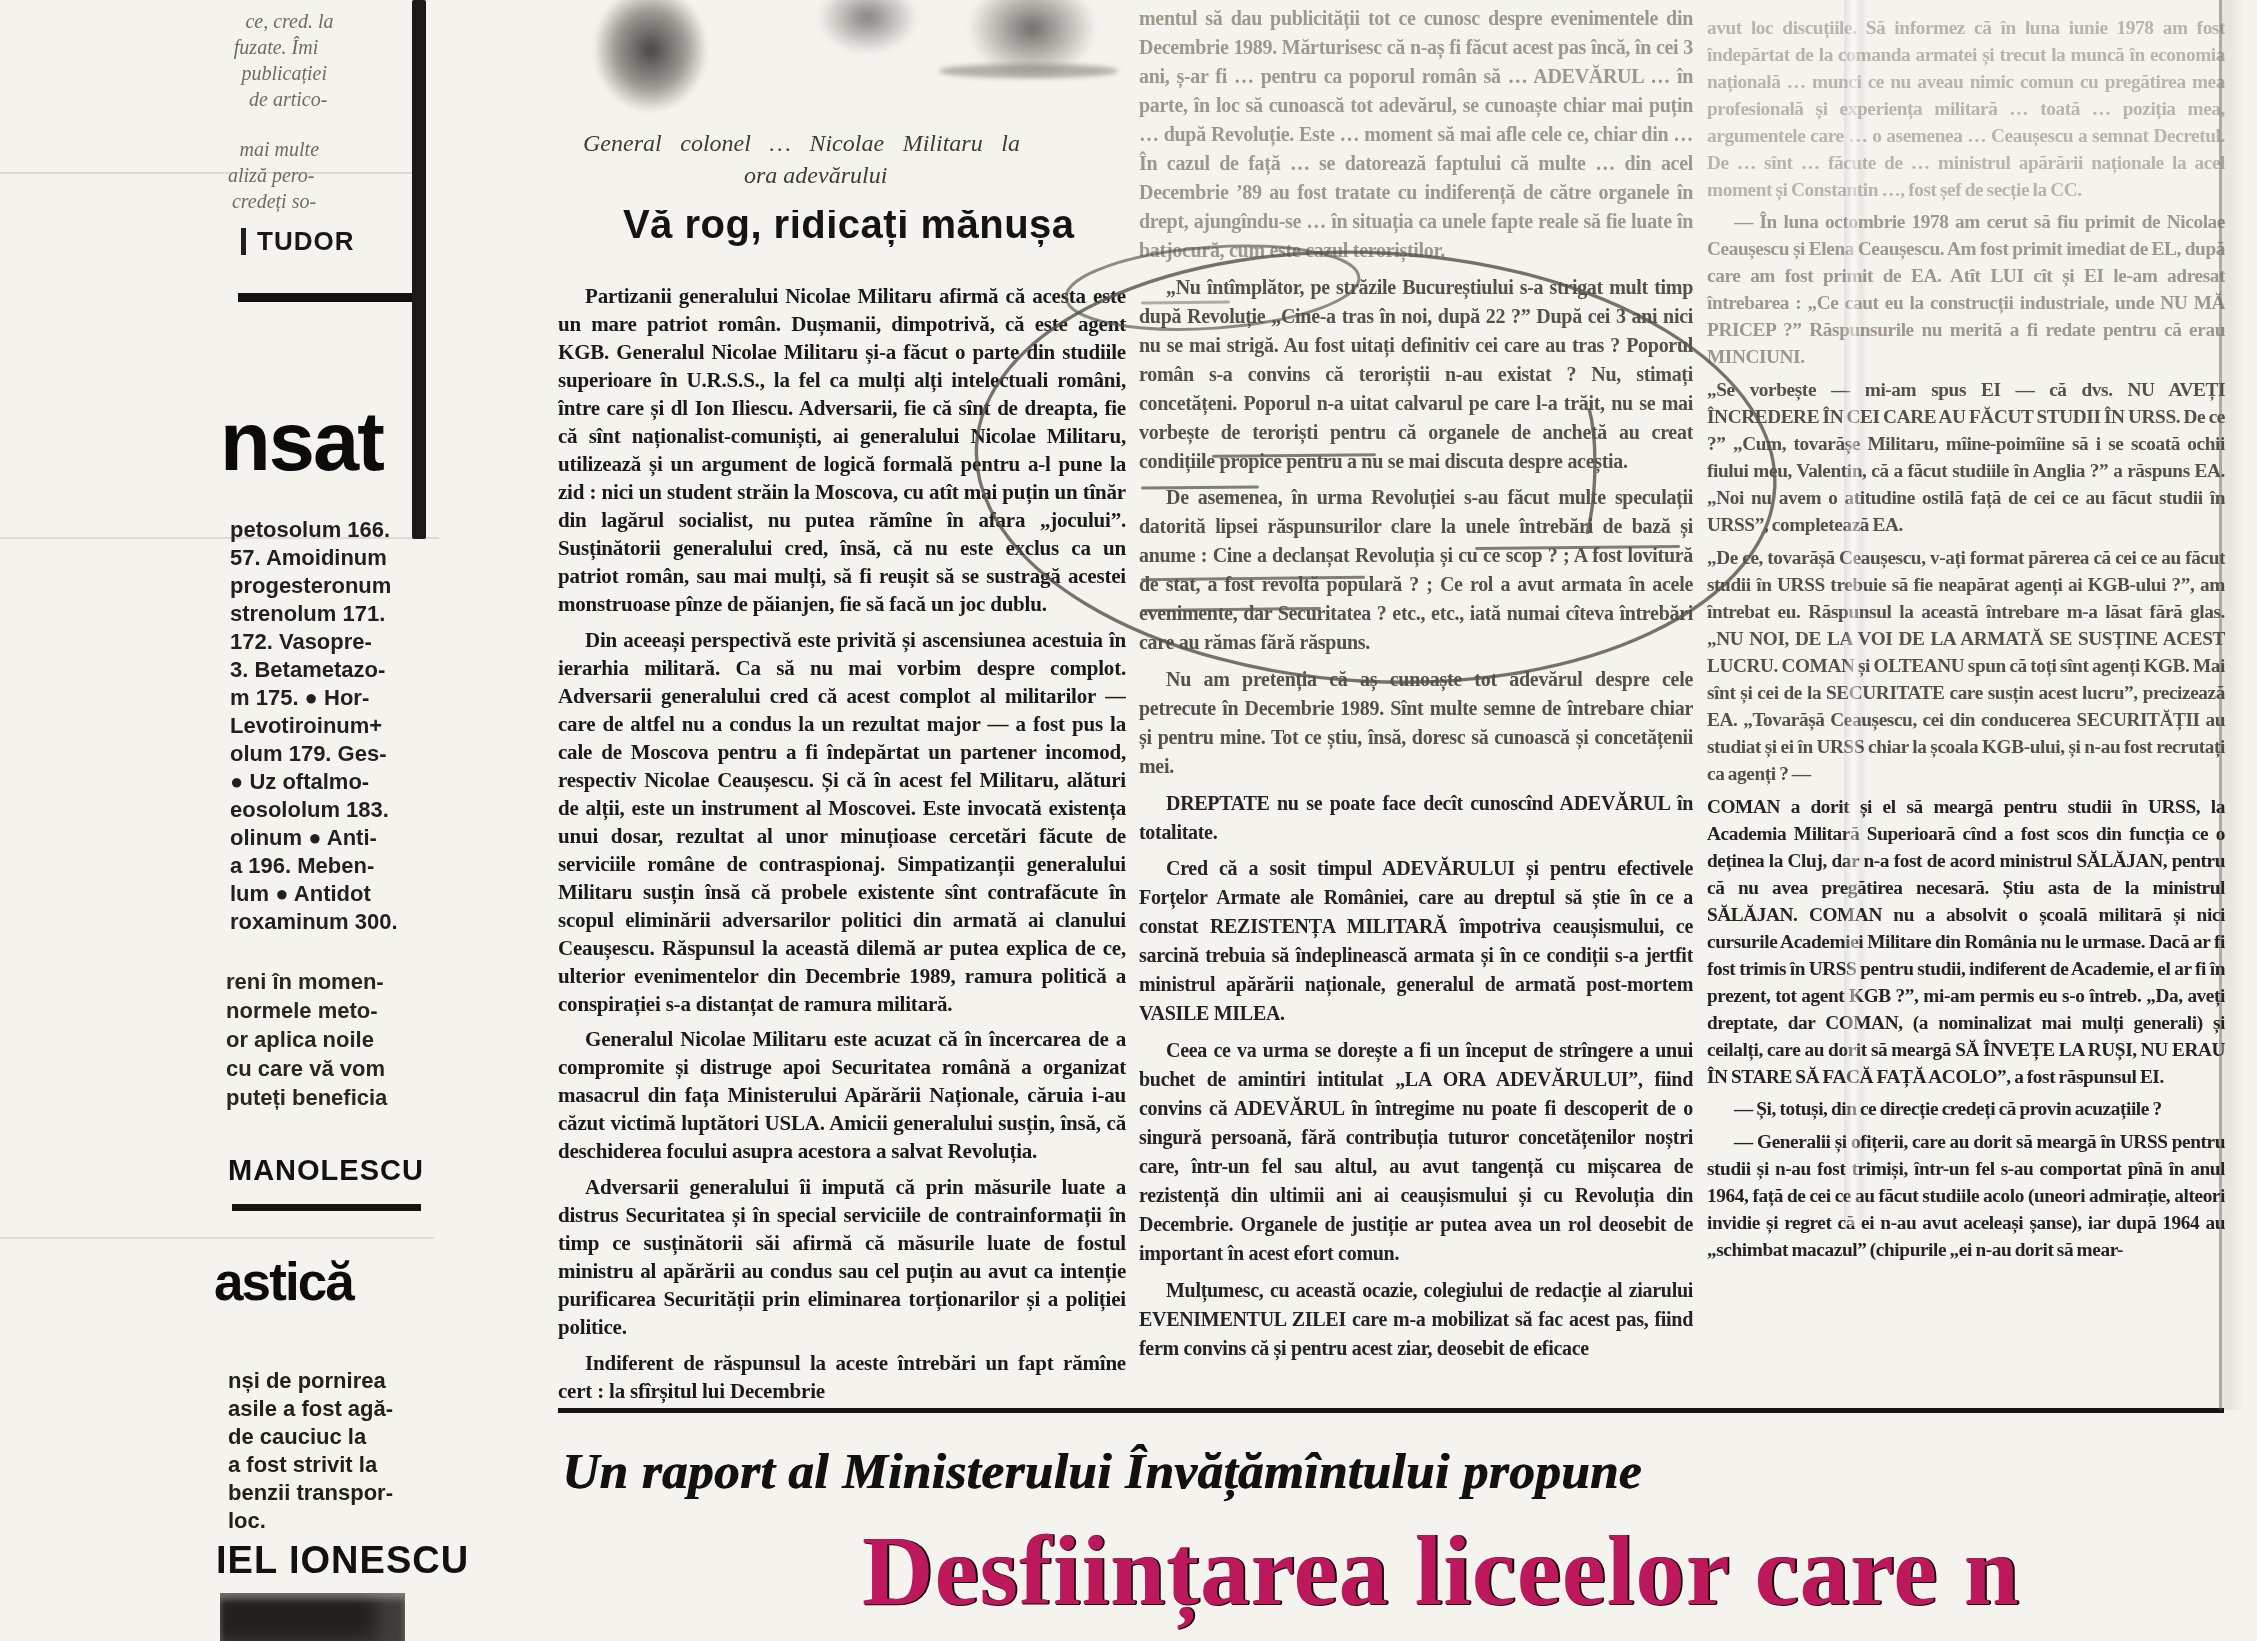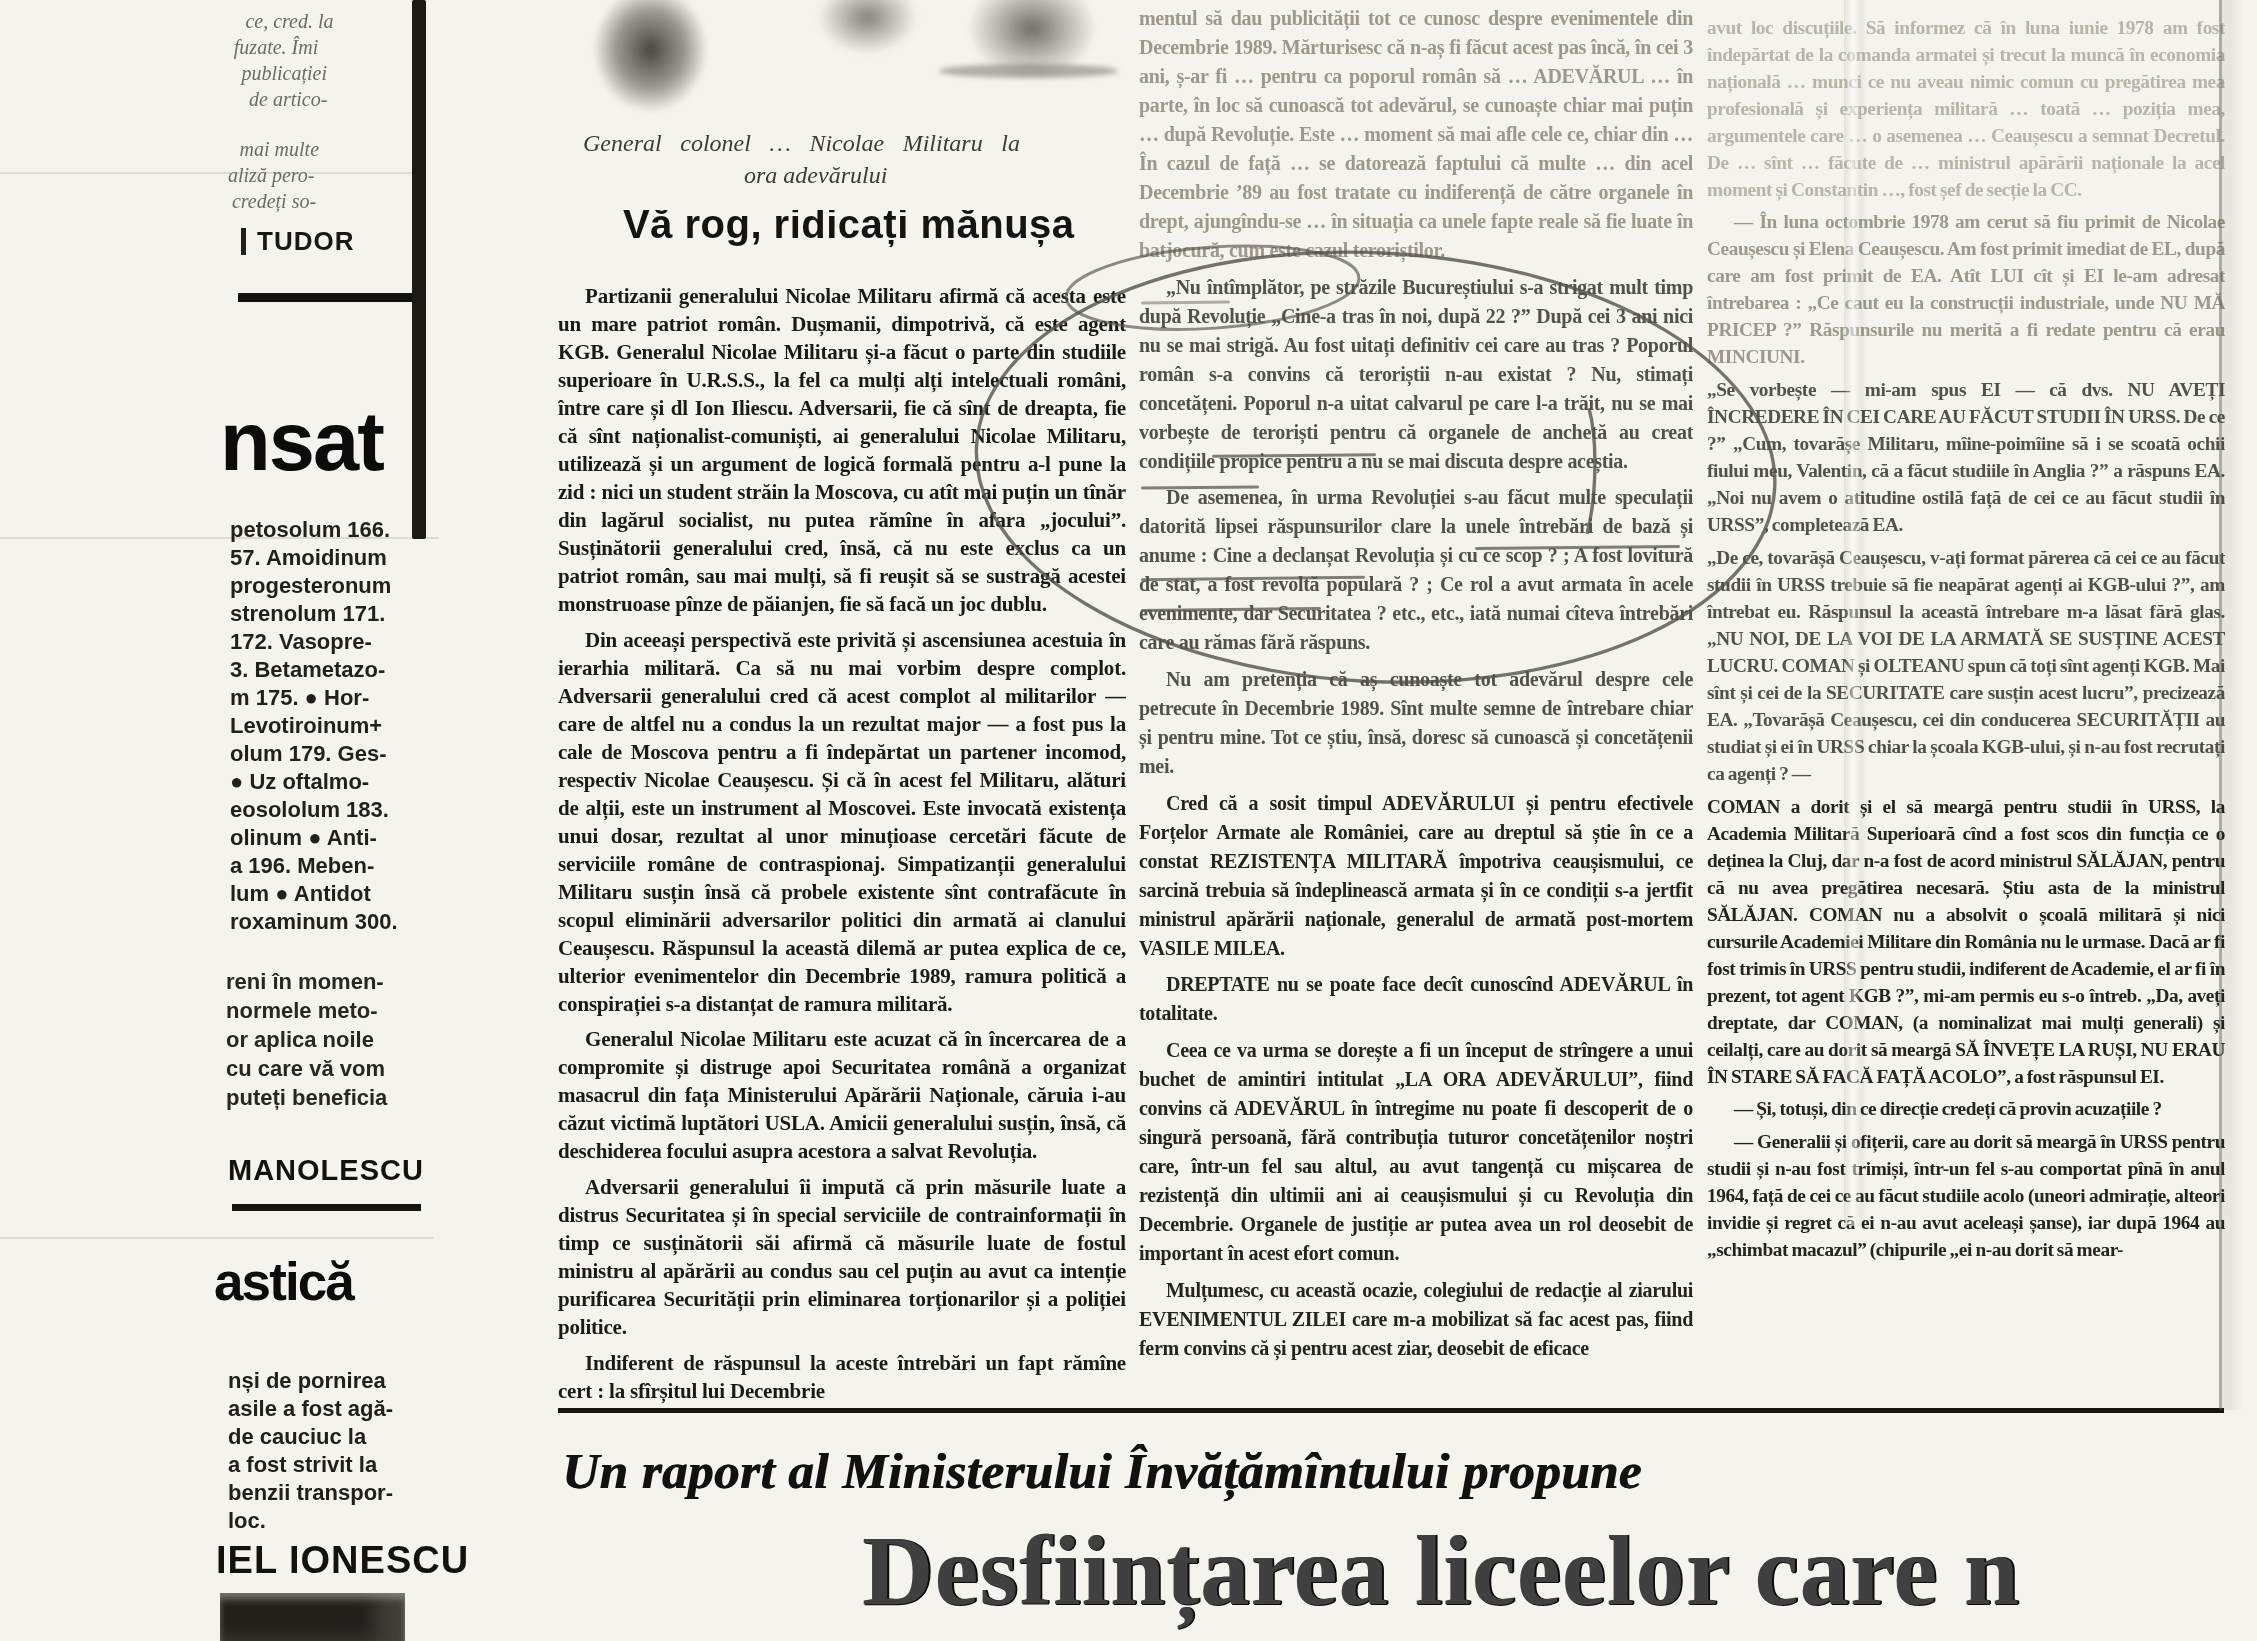--- a/index.html
+++ b/index.html
@@ -67,21 +67,21 @@
   .ink-a{color:#1c1a16;}
   .ink-d{color:#262320;}
   .ink-m{color:#55504a;}
   .fade-h{color:#9d978c;}
   .fade-x{color:#b9b4aa;}
 
   
   .rule-bottom{left:558px;top:1408px;width:1666px;height:4.8px;background:#161513;}
   .kicker{left:562px;top:1442px;white-space:nowrap;font-style:italic;font-weight:700;font-size:51px;
     color:#131110;letter-spacing:0.5px;text-shadow:1px 0 0 #131110;}
-  .bighead{left:862px;top:1514px;white-space:nowrap;font-weight:700;font-size:99px;color:#404040;
+  .bighead{left:862px;top:1514px;white-space:nowrap;font-weight:700;font-size:99px;color:#be185d;
     letter-spacing:1px;text-shadow:1.9px 0 0 #0c0b0a,1px 1px 0 #0c0b0a;}
 
   
   .crease{left:1844px;top:0;width:23px;height:1226px;
     background:linear-gradient(to right,rgba(0,0,0,.07),rgba(255,255,255,.55) 40%,rgba(0,0,0,.05) 75%,rgba(0,0,0,0));}
   .page-edge{left:2219px;top:0;width:39px;height:1410px;
     background:linear-gradient(to right,rgba(88,82,72,.45) 0 2.9px,rgba(0,0,0,.06) 2.9px 11.6px,rgba(0,0,0,0) 25px);}
   .pen-svg{left:0;top:0;pointer-events:none;}
   .pen-ul{height:2.9px;background:#5a564f;opacity:.75;border-radius:1.9px;transform:rotate(-0.6deg);}
   .u1{left:1212px;top:454px;width:164px;}
@@ -168,22 +168,22 @@
   <p class="pi" data-name="article-paragraph">Generalul Nicolae Militaru este acuzat că în încercarea de a compromite și distruge apoi Securitatea română a organizat masacrul din fața Ministerului Apărării Naționale, căruia i-au căzut victimă luptători USLA. Amicii generalului susțin, însă, că deschiderea focului asupra acestora a salvat Revoluția.</p>
   <p class="pi" data-name="article-paragraph">Adversarii generalului îi impută că prin măsurile luate a distrus Securitatea și în special serviciile de contrainformații în timp ce susținătorii săi afirmă că măsurile luate de fostul ministru al apărării au condus sau cel puțin au avut ca intenție purificarea Securității prin eliminarea torționarilor și a poliției politice.</p>
   <p class="pi" data-name="article-paragraph">Indiferent de răspunsul la aceste întrebări un fapt rămîne cert : la sfîrșitul lui Decembrie</p>
 </section>
 
 <section class="col col-b" data-name="article-column-middle">
   <p class="fade-h" data-name="article-paragraph-faded">mentul să dau publicității tot ce cunosc despre evenimentele din Decembrie 1989. Mărturisesc că n-aș fi făcut acest pas încă, în cei 3 ani, ș-ar fi … pentru ca poporul român să … ADEVĂRUL … în parte, în loc să cunoască tot adevărul, se cunoaște chiar mai puțin … după Revoluție. Este … moment să mai afle cele ce, chiar din … În cazul de față … se datorează faptului că multe … din acel Decembrie ’89 au fost tratate cu indiferență de către organele în drept, ajungîndu-se … în situația ca unele fapte reale să fie luate în batjocură, cum este cazul teroriștilor.</p>
   <p class="pi ink-m" data-name="article-paragraph-circled">„Nu întîmplător, pe străzile Bucureștiului s-a strigat mult timp după Revoluție „Cine-a tras în noi, după 22 ?” După cei 3 ani nici nu se mai strigă. Au fost uitați definitiv cei care au tras ? Poporul român s-a convins că teroriștii n-au existat ? Nu, stimați concetățeni. Poporul n-a uitat calvarul pe care l-a trăit, nu se mai vorbește de teroriști pentru că organele de anchetă au creat condițiile propice pentru a nu se mai discuta despre aceștia.</p>
   <p class="pi ink-m" data-name="article-paragraph">De asemenea, în urma Revoluției s-au făcut multe speculații datorită lipsei răspunsurilor clare la unele întrebări de bază și anume : Cine a declanșat Revoluția și cu ce scop ? ; A fost lovitură de stat, a fost revoltă populară ? ; Ce rol a avut armata în acele evenimente, dar Securitatea ? etc., etc., iată numai cîteva întrebări care au rămas fără răspuns.</p>
   <p class="pi ink-m" data-name="article-paragraph">Nu am pretenția că aș cunoaște tot adevărul despre cele petrecute în Decembrie 1989. Sînt multe semne de întrebare chiar și pentru mine. Tot ce știu, însă, doresc să cunoască și concetățenii mei.</p>
+  <p class="pi ink-d" data-name="article-paragraph">DREPTATE nu se poate face decît cunoscînd ADEVĂRUL în totalitate.</p>
   <p class="pi ink-d" data-name="article-paragraph">Cred că a sosit timpul ADEVĂRULUI și pentru efectivele Forțelor Armate ale României, care au dreptul să știe în ce a constat REZISTENȚA MILITARĂ împotriva ceaușismului, ce sarcină trebuia să îndeplinească armata și în ce condiții s-a jertfit ministrul apărării naționale, generalul de armată post-mortem VASILE MILEA.</p>
-  <p class="pi ink-d" data-name="article-paragraph">DREPTATE nu se poate face decît cunoscînd ADEVĂRUL în totalitate.</p>
   <p class="pi ink-d" data-name="article-paragraph">Ceea ce va urma se dorește a fi un început de strîngere a unui buchet de amintiri intitulat „LA ORA ADEVĂRULUI”, fiind convins că ADEVĂRUL în întregime nu poate fi descoperit de o singură persoană, fără contribuția tuturor concetățenilor noștri care, într-un fel sau altul, au avut tangență cu mișcarea de rezistență din ultimii ani ai ceaușismului și cu Revoluția din Decembrie. Organele de justiție ar putea avea un rol deosebit de important în acest efort comun.</p>
   <p class="pi ink-d" data-name="article-paragraph">Mulțumesc, cu această ocazie, colegiului de redacție al ziarului EVENIMENTUL ZILEI care m-a mobilizat să fac acest pas, fiind ferm convins că și pentru acest ziar, deosebit de eficace</p>
 </section>
 
 <section class="col col-c" data-name="article-column-right">
   <p class="fade-x" data-name="article-paragraph-faded">avut loc discuțiile. Să informez că în luna iunie 1978 am fost îndepărtat de la comanda armatei și trecut la muncă în economia națională … munci ce nu aveau nimic comun cu pregătirea mea profesională și experiența militară … toată … poziția mea, argumentele care … o asemenea … Ceaușescu a semnat Decretul. De … sînt … făcute de … ministrul apărării naționale la acel moment și Constantin …, fost șef de secție la CC.</p>
   <p class="pi fade-h" data-name="article-paragraph-faded">— În luna octombrie 1978 am cerut să fiu primit de Nicolae Ceaușescu și Elena Ceaușescu. Am fost primit imediat de EL, după care am fost primit de EA. Atît LUI cît și EI le-am adresat întrebarea : „Ce caut eu la construcții industriale, unde NU MĂ PRICEP ?” Răspunsurile nu merită a fi redate pentru că erau MINCIUNI.</p>
   <p class="ink-m" data-name="article-paragraph">„Se vorbește — mi-am spus EI — că dvs. NU AVEȚI ÎNCREDERE ÎN CEI CARE AU FĂCUT STUDII ÎN URSS. De ce ?” „Cum, tovarășe Militaru, mîine-poimîine să i se scoată ochii fiului meu, Valentin, că a făcut studiile în Anglia ?” a răspuns EA. „Noi nu avem o atitudine ostilă față de cei ce au făcut studii în URSS”, completează EA.</p>
   <p class="ink-m" data-name="article-paragraph">„De ce, tovarășă Ceaușescu, v-ați format părerea că cei ce au făcut studii în URSS trebuie să fie neapărat agenți ai KGB-ului ?”, am întrebat eu. Răspunsul la această întrebare m-a lăsat fără glas. „NU NOI, DE LA VOI DE LA ARMATĂ SE SUSȚINE ACEST LUCRU. COMAN și OLTEANU spun că toți sînt agenți KGB. Mai sînt și cei de la SECURITATE care susțin acest lucru”, precizează EA. „Tovarășă Ceaușescu, cei din conducerea SECURITĂȚII au studiat și ei în URSS chiar la școala KGB-ului, și n-au fost recrutați ca agenți ? —</p>
   <p class="ink-d" data-name="article-paragraph">COMAN a dorit și el să meargă pentru studii în URSS, la Academia Militară Superioară cînd a fost scos din funcția ce o deținea la Cluj, dar n-a fost de acord ministrul SĂLĂJAN, pentru că nu avea pregătirea necesară. Știu asta de la ministrul SĂLĂJAN. COMAN nu a absolvit o școală militară și nici cursurile Academiei Militare din România nu le urmase. Dacă ar fi fost trimis în URSS pentru studii, indiferent de Academie, el ar fi în prezent, tot agent KGB ?”, mi-am permis eu s-o întreb. „Da, aveți dreptate, dar COMAN, (a nominalizat mai mulți generali) și ceilalți, care au dorit să meargă SĂ ÎNVEȚE LA RUȘI, NU ERAU ÎN STARE SĂ FACĂ FAȚĂ ACOLO”, a fost răspunsul EI.</p>

